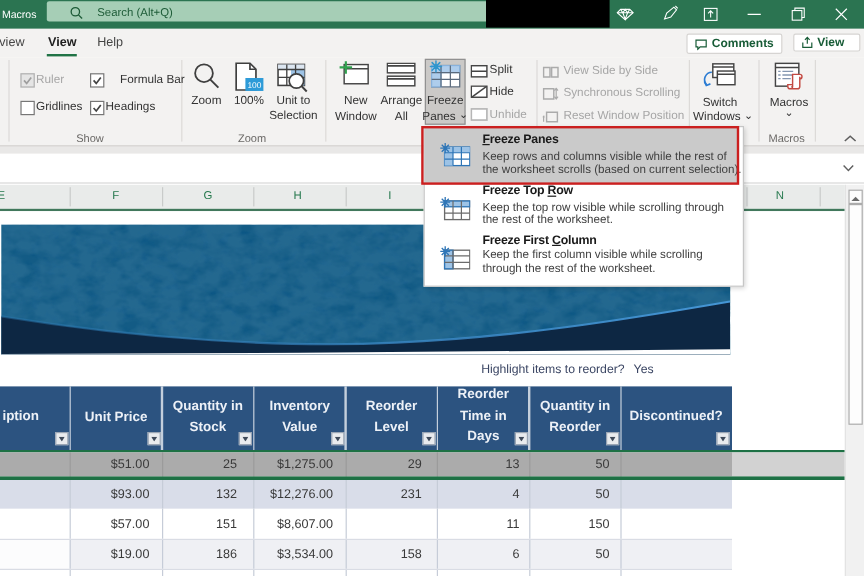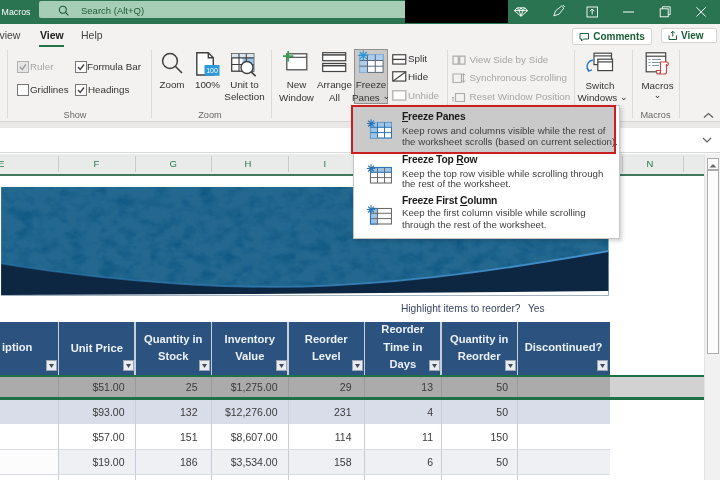--- a/index.html
+++ b/index.html
@@ -131,21 +131,21 @@
       <svg width="10" height="10">
           <path d="M2 5 l2.2 2.5 L8 2.5" stroke="#9e9e9e" stroke-width="1.4" fill="none"></path>
         </svg>
       </div>
     <div class="rlbl" style="left:30px;top:12.5px;color:#a6a6a6;">Ruler</div>
     <div class="cb" style="left:75px;top:12.5px;">
       <svg width="10" height="10">
           <path d="M2 5 l2.2 2.5 L8 2.5" stroke="#444" stroke-width="1.4" fill="none"></path>
         </svg>
       </div>
-    <div class="rlbl" style="left:87px;top:12.5px;">Formula Bar</div>
+    <div class="rlbl" style="left:100px;top:12.5px;">Formula Bar</div>
     <div class="cb" style="left:17px;top:35.5px;"></div>
     <div class="rlbl" style="left:30px;top:35.5px;">Gridlines</div>
     <div class="cb" style="left:75px;top:35.5px;">
       <svg width="10" height="10">
           <path d="M2 5 l2.2 2.5 L8 2.5" stroke="#444" stroke-width="1.4" fill="none"></path>
         </svg>
       </div>
     <div class="rlbl" style="left:88px;top:35.5px;">Headings</div>
     <div class="glabel" style="left:55px;top:61.5px;width:40px;">Show</div>
 
@@ -402,21 +402,20 @@
       <div class="csep" style="left:211px;"></div>
       <div class="csep" style="left:287.5px;"></div>
       <div class="csep" style="left:364px;"></div>
       <div class="csep" style="left:440.5px;"></div>
       <div class="csep" style="left:517px;"></div>
     </div>
     <div class="row" style="top:248px;height:25px;background:#ffffff;">
       <div class="cell" style="left:58.5px;width:66px;">$57.00</div>
       <div class="cell" style="left:135px;width:62.5px;">151</div>
       <div class="cell" style="left:211.5px;width:66px;">$8,607.00</div>
-      <div class="cell" style="left:288px;width:63.5px;">114</div>
       <div class="cell" style="left:364.5px;width:68.5px;">11</div>
       <div class="cell" style="left:441px;width:67px;">150</div>
       <div class="csep" style="left:58px;"></div>
       <div class="csep" style="left:134.5px;"></div>
       <div class="csep" style="left:211px;"></div>
       <div class="csep" style="left:287.5px;"></div>
       <div class="csep" style="left:364px;"></div>
       <div class="csep" style="left:440.5px;"></div>
       <div class="csep" style="left:517px;"></div>
     </div>

